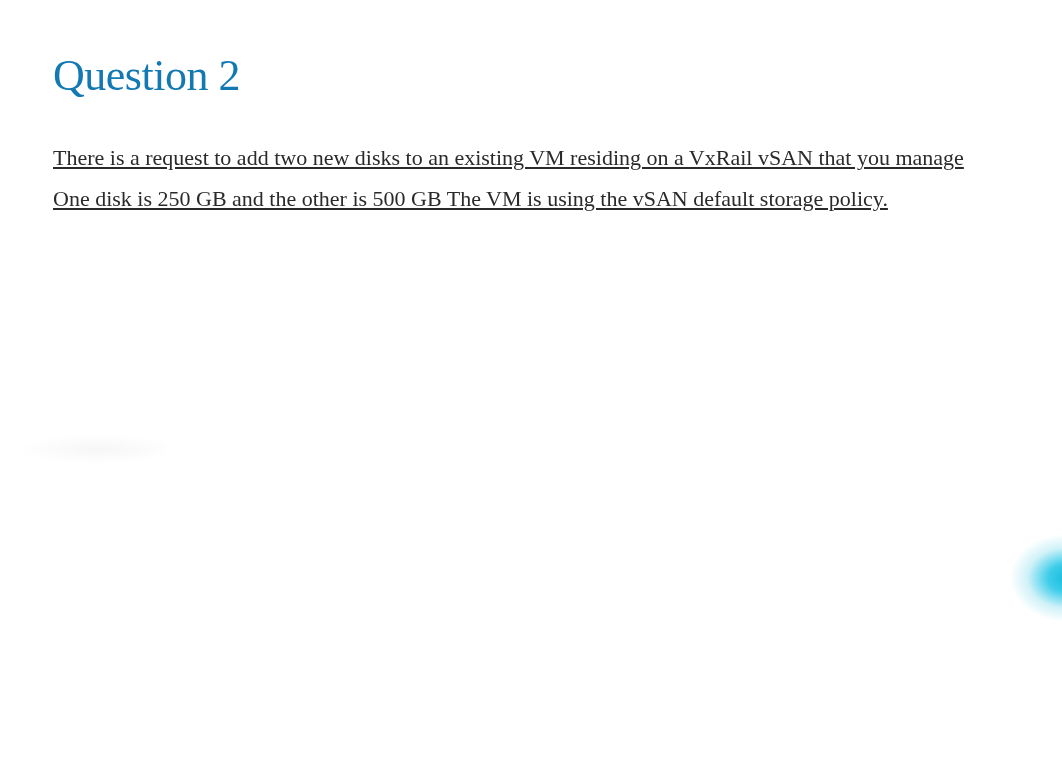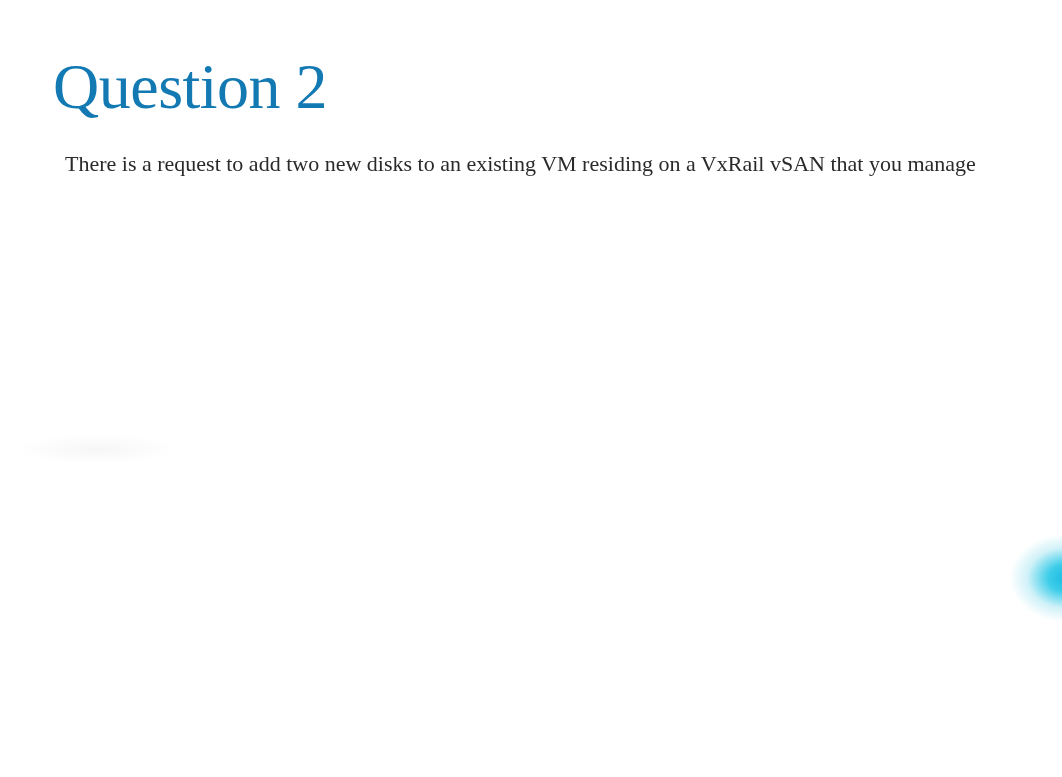--- a/index.html
+++ b/index.html
@@ -12,35 +12,36 @@
     position: relative;
     overflow: hidden;
   }
   .content {
     position: absolute;
     left: 53px;
     top: 52px;
     width: 960px;
   }
   .title {
-    font-size: 64px;
+    font-size: 44px;
     font-weight: 400;
     color: #1379b3;
-    margin: 0 0 22px 0;
+    margin: 0 0 38px 0;
     line-height: 1.1;
     letter-spacing: -0.5px;
   }
   .body-text {
     font-size: 22px;
     color: #2a2a2a;
     line-height: 1.85;
     font-weight: 400;
   }
   .body-text p {
-    margin: 12px;
+    margin: 0;
+    text-decoration: underline;
   }
   .accent-blob {
     position: absolute;
     right: -60px;
     top: 490px;
     width: 160px;
     height: 160px;
     background: radial-gradient(ellipse 70px 55px at 65% 55%, #1bbadf 0%, #3dcde9 25%, rgba(150, 225, 240, 0.45) 55%, rgba(255,255,255,0) 80%);
     pointer-events: none;
   }
@@ -54,17 +55,18 @@
     pointer-events: none;
   }
 </style>
 </head>
 <body>
 
 <div class="content">
   <h1 class="title">Question 2</h1>
   <div class="body-text">
     <p>There is a request to add two new disks to an existing VM residing on a VxRail vSAN that you manage</p>
+    <p>One disk is 250 GB and the other is 500 GB The VM is using the vSAN default storage policy.</p>
   </div>
 </div>
 
 <div class="soft-shadow"></div>
 <div class="accent-blob"></div>
 
 </body></html>

